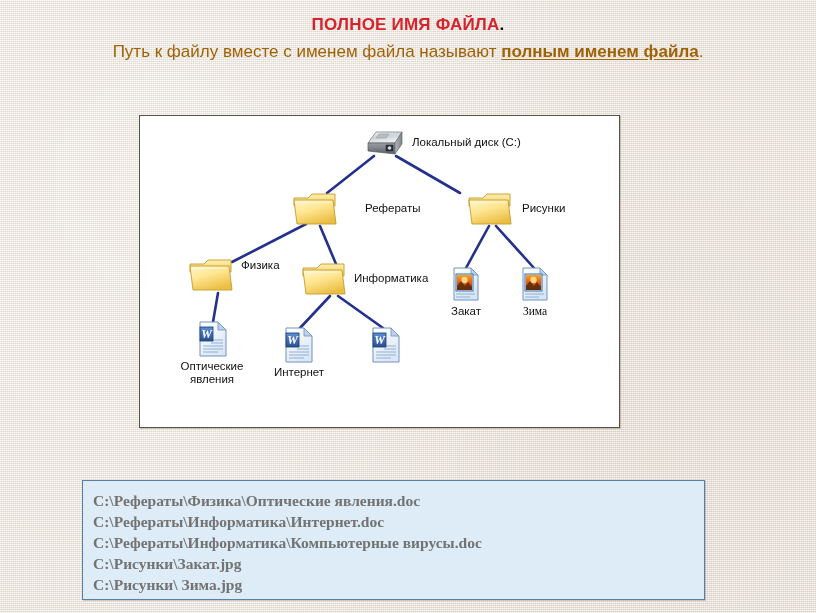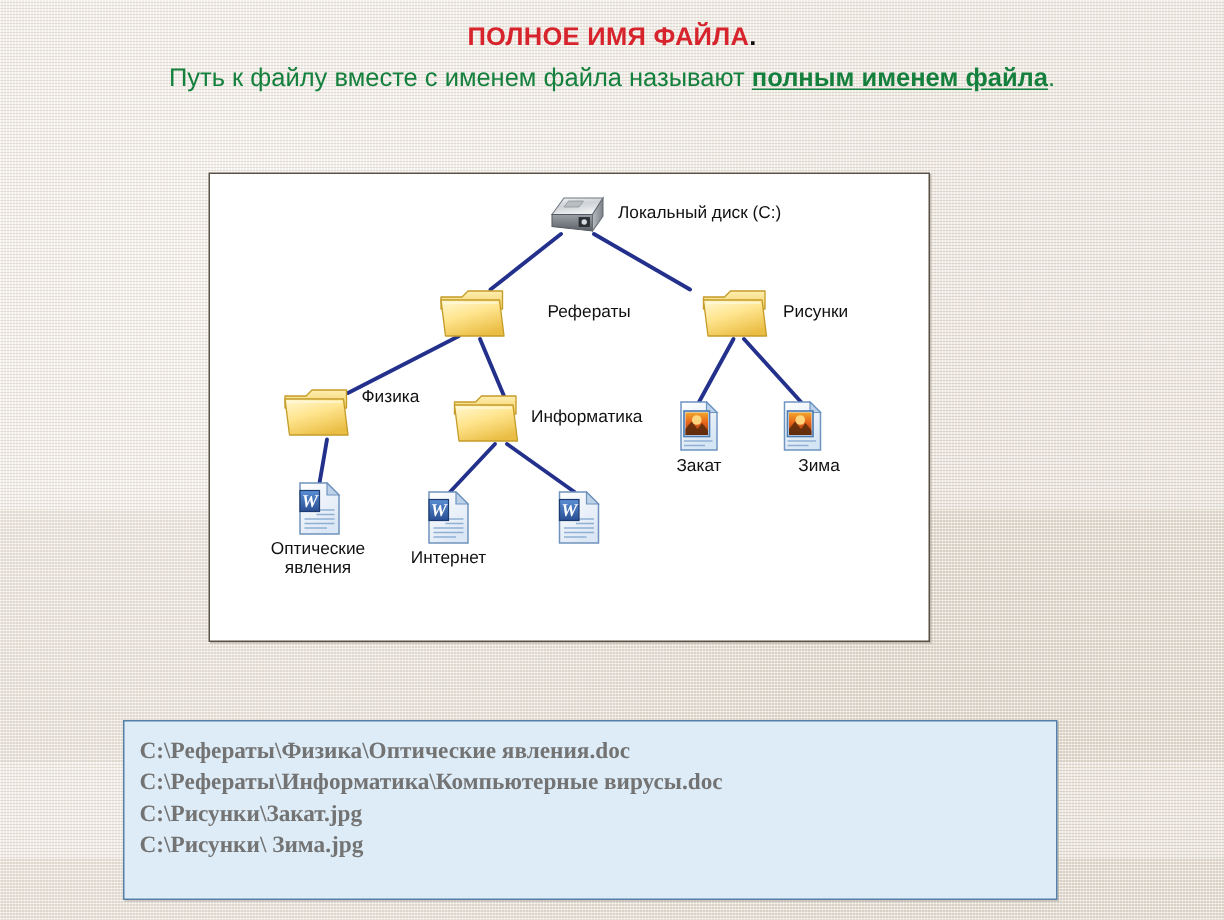--- a/index.html
+++ b/index.html
@@ -36,21 +36,21 @@
     line-height: 22px;
     color: #111111;
   }
   #title-line .ttl {
     color: #d6232c;
   }
   #subtitle-line {
     margin-top: 4px;
     font-size: 17px;
     line-height: 24px;
-    color: #15803d;
+    color: #a16207;
     white-space: nowrap;
   }
   #subtitle-line .em {
     font-weight: bold;
     text-decoration: underline;
     text-underline-offset: 2px;
   }
 
   
   #diagram-panel {
@@ -354,23 +354,24 @@
         <rect x="4" y="7" width="17" height="17" fill="#d9e8f6" stroke="#4f7bb0" stroke-width="1.1"></rect>
         <rect x="5" y="8" width="15" height="15" fill="url(#picSky)"></rect>
         <circle cx="12.5" cy="13" r="3.2" fill="#ffe08a" opacity="0.9"></circle>
         <path d="M5,19 L9,14 L13,19 L16,15 L20,20 L20,23 L5,23 Z" fill="#5a2a0c" opacity="0.85"></path>
         <g stroke="#8fb0d4" stroke-width="1">
           <line x1="4" y1="27" x2="23" y2="27"></line>
           <line x1="4" y1="30" x2="18" y2="30"></line>
         </g>
       </svg>
     </div>
-    <div class="node-label centered" style="left:406px; top:189px; width:70px;">Зима</div>
+    <div class="node-label centered" style="left:395px; top:189px; width:70px;font-family:Liberation Serif, serif;">Зима</div>
 
   </div>
 </div>
 
 <div id="paths-box">
   <div class="path-line">C:\Рефераты\Физика\Оптические явления.doc</div>
+  <div class="path-line">C:\Рефераты\Информатика\Интернет.doc</div>
   <div class="path-line">C:\Рефераты\Информатика\Компьютерные вирусы.doc</div>
   <div class="path-line">C:\Рисунки\Закат.jpg</div>
   <div class="path-line">C:\Рисунки\ Зима.jpg</div>
 </div>
 
 </body></html>

